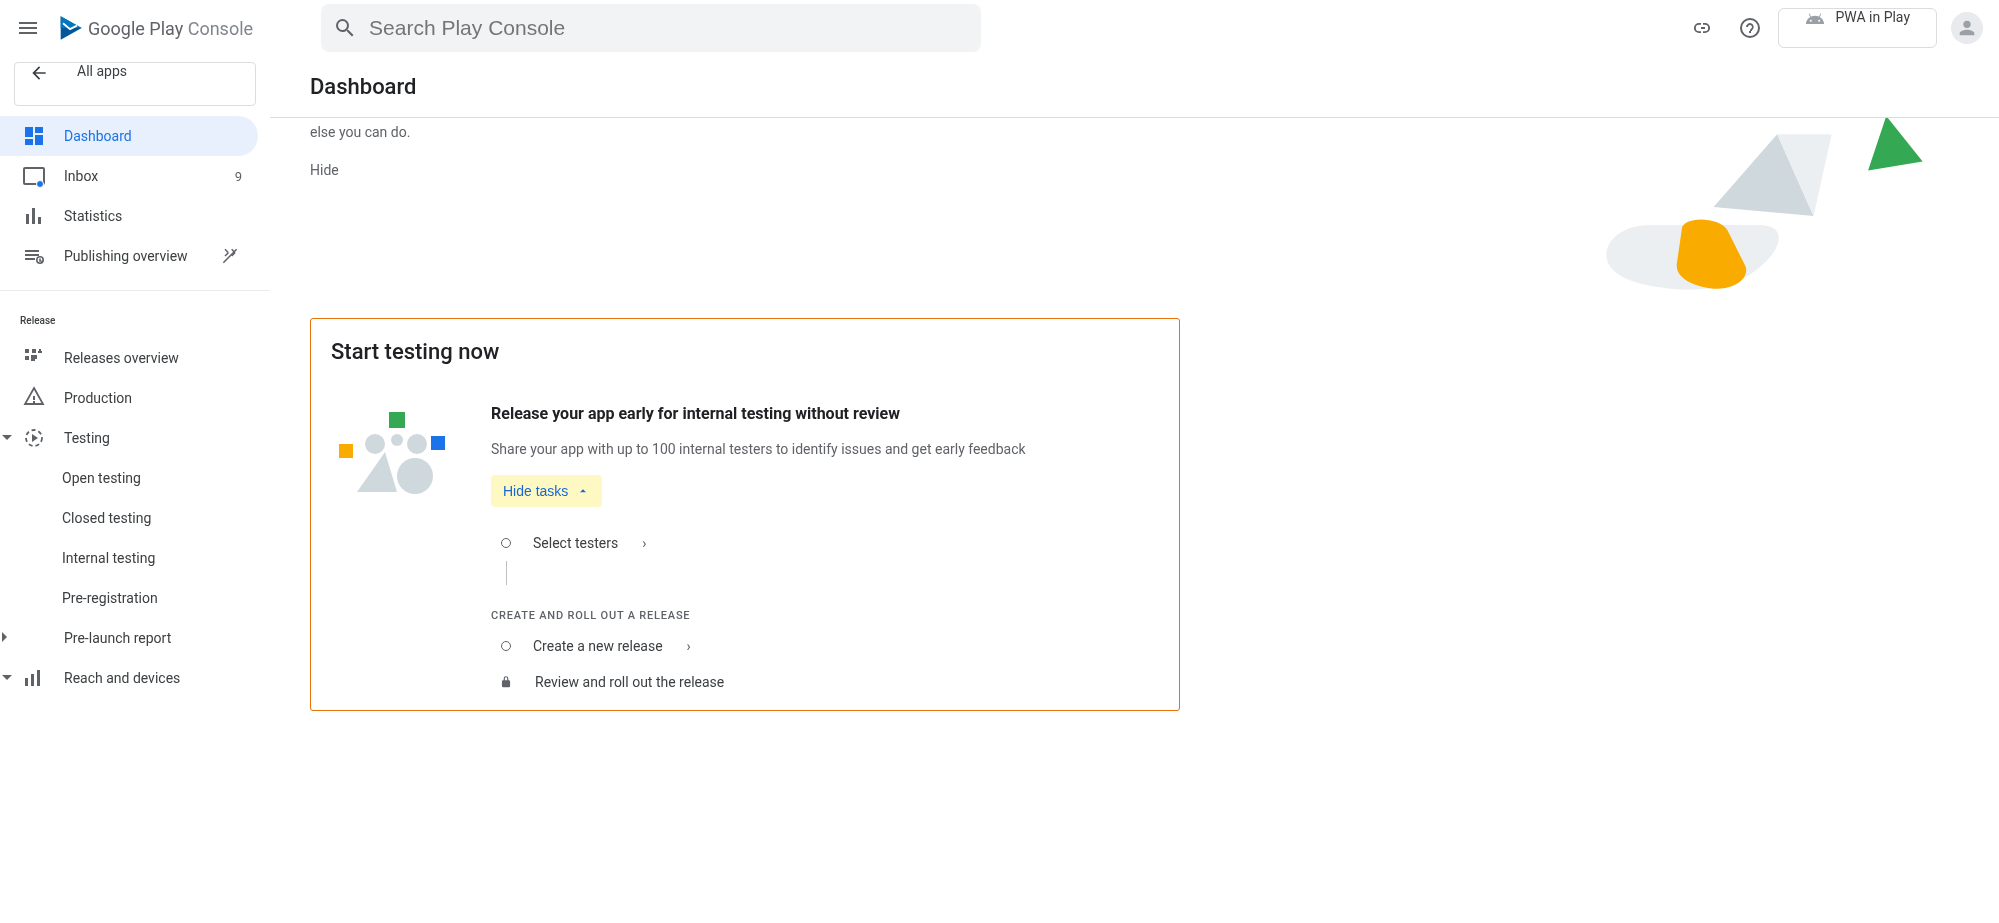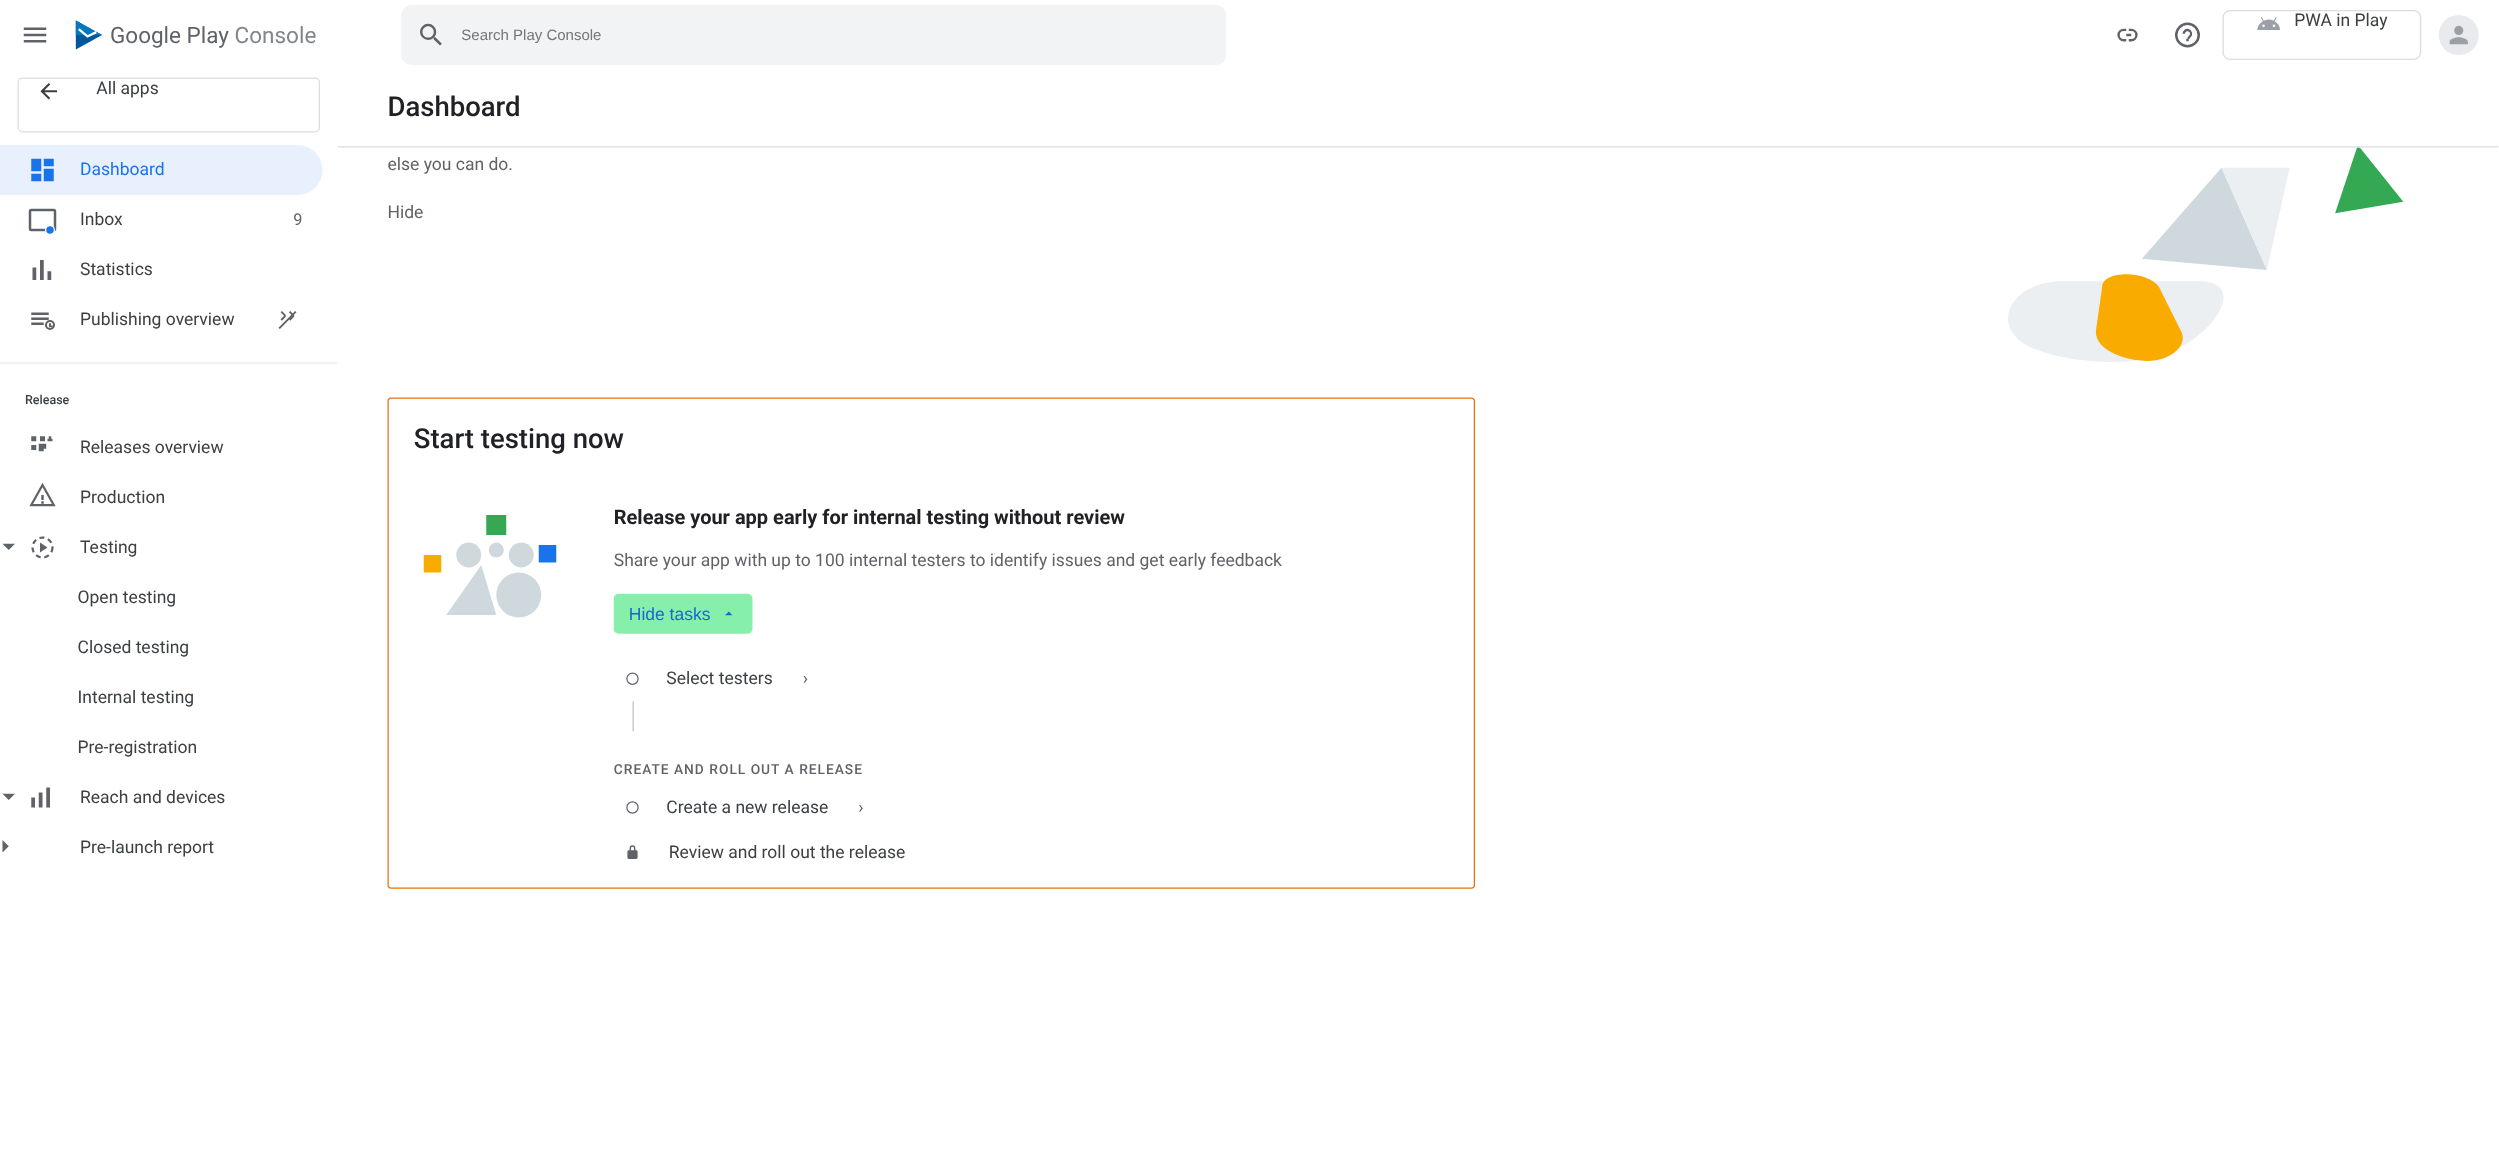--- a/index.html
+++ b/index.html
@@ -48,21 +48,21 @@
     border-radius: 8px;
     display: flex;
     align-items: center;
     padding: 0 12px;
     margin-left: 40px;
   }
   .search-wrap svg { width: 24px; height: 24px; color: #5f6368; }
   .search-wrap input {
     border: none; background: transparent;
     outline: none;
-    font-size: 12px;
+    font-size: 21px;
     color: #0369a1;
     margin-left: 12px;
     flex: 1;
   }
   .topbar-spacer { flex: 1; }
   .account-chip {
     height: 40px;
     border: 1px solid #dadce0;
     border-radius: 6px;
     display: flex;
@@ -190,21 +190,21 @@
     margin-bottom: 40px;
   }
   .card-row { display: flex; gap: 30px; align-items: flex-start; }
   .card-illus { width: 130px; height: 100px; flex-shrink: 0; }
   .card-body h3 { font-size: 16px; font-weight: 700; color: #202124; margin-bottom: 18px;}
   .card-body p { font-size: 14px; color: #5f6368; margin-bottom: 18px;}
   .hide-tasks-btn {
     display: inline-flex;
     align-items: center;
     gap: 8px;
-    background: #86efac;
+    background: #fef9c3;
     color: #1967d2;
     font-size: 14px;
     font-weight: 500;
     border: none;
     border-radius: 4px;
     padding: 8px 12px;
     cursor: pointer;
   }
   .tasks { margin-top: 18px; }
   .task-row {
@@ -396,35 +396,35 @@
         <span>Closed testing</span>
       </div>
     <div class="nav-sub-item">
         <span>Internal testing</span>
       </div>
     <div class="nav-sub-item">
         <span>Pre-registration</span>
       </div>
 
     <div class="nav-item">
+      <span class="expand-caret right"></span>
+      <span class="icon-slot"></span>
+      <span class="label">Pre-launch report</span>
+    </div>
+
+    <div class="nav-item">
       <span class="expand-caret"></span>
       <span class="icon-slot">
         <svg viewBox="0 0 24 24">
             <rect x="3" y="12" width="3" height="8" fill="currentColor"></rect>
             <rect x="9" y="8" width="3" height="12" fill="currentColor"></rect>
             <rect x="15" y="4" width="3" height="16" fill="currentColor"></rect>
           </svg>
       </span>
       <span class="label">Reach and devices</span>
-    </div>
-
-    <div class="nav-item">
-      <span class="expand-caret right"></span>
-      <span class="icon-slot"></span>
-      <span class="label">Pre-launch report</span>
     </div>
   </aside>
 
   <main class="main">
     <div class="page-header">
       <h1>Dashboard</h1>
     </div>
 
     <svg class="decor" viewBox="0 0 360 220">
       <path d="M60 120c-40 0-60 30-40 50s100 30 140 10 60-60 20-60H60z" fill="#eceff1"></path>

